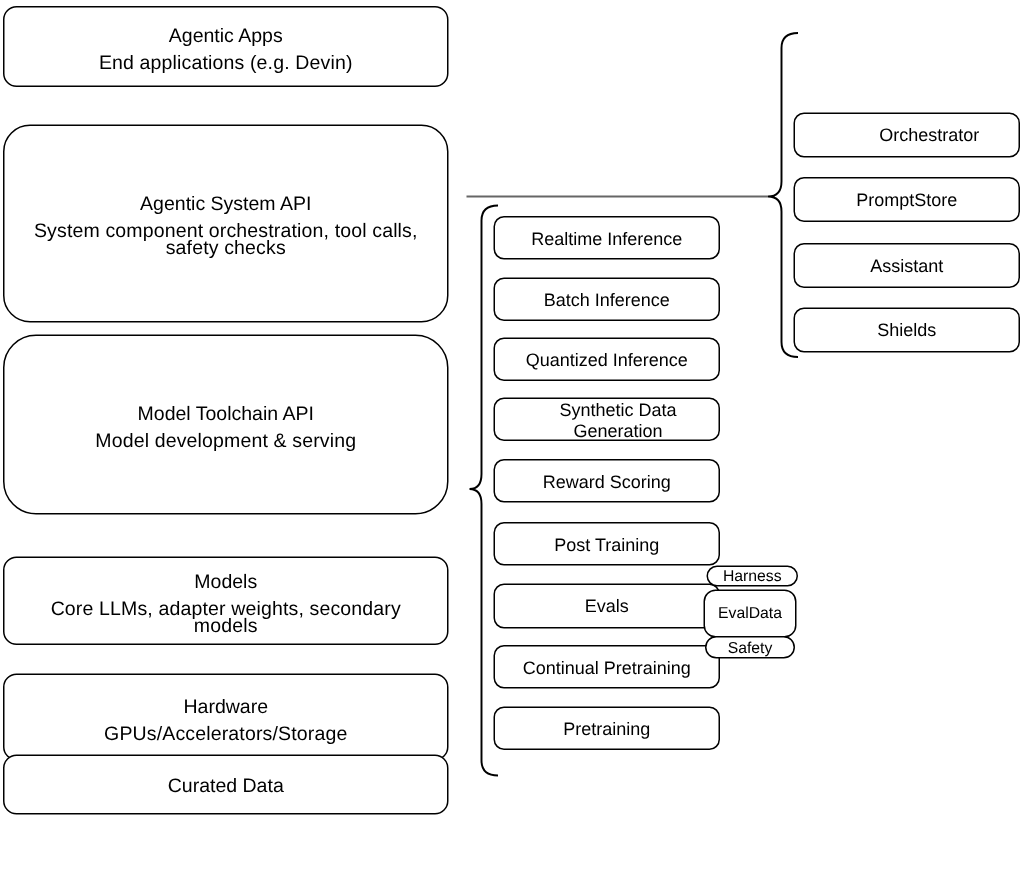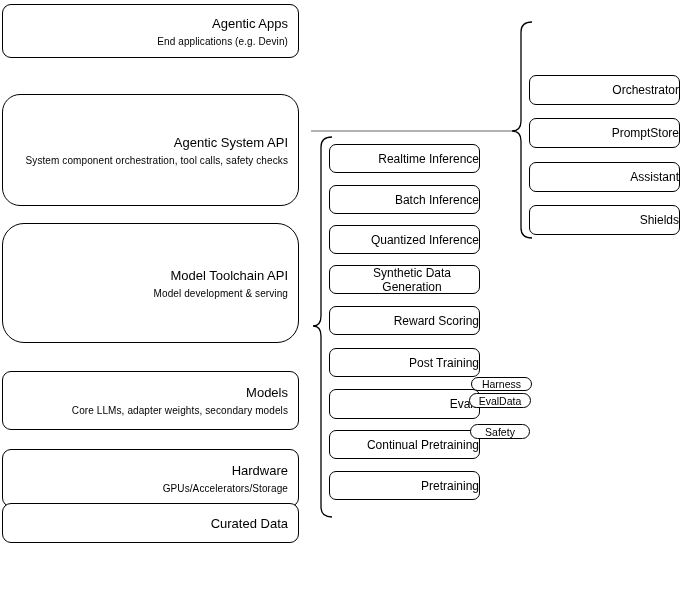--- a/index.html
+++ b/index.html
@@ -24,37 +24,37 @@
     height: 591px;
     pointer-events: none;
   }
   .node {
     position: absolute;
     box-sizing: border-box;
     background: #ffffff;
     border: 1px solid #000000;
     display: flex;
     flex-direction: column;
-    align-items: flex-end;
+    align-items: center;
     justify-content: center;
     text-align: center;
   }
   .big {
     left: 2px;
     width: 297px;
     border-radius: 9px;
     gap: 5px;
     padding: 2px 10px;
   }
   .big .title {
     font-size: 13px;
     line-height: 15px;
   }
   .big .subtitle {
-    font-size: 10px;
+    font-size: 13px;
     line-height: 11px;
     letter-spacing: 0.1px;
   }
   .small {
     width: 151px;
     height: 29px;
     border-radius: 7px;
     font-size: 12px;
     line-height: 14px;
   }
@@ -84,21 +84,21 @@
     <path d="M 311 131 L 512 131" fill="none" stroke="#666666" stroke-width="1.2"></path>
     <path d="M 532 22 Q 521 22 521 32 L 521 121 Q 521 131 512 131 Q 521 131 521 141 L 521 228 Q 521 238 532 238" fill="none" stroke="#000000" stroke-width="1.3"></path>
     <path d="M 332 137 Q 321 137 321 147 L 321 316 Q 321 326 313 326 Q 321 326 321 336 L 321 507 Q 321 517 332 517" fill="none" stroke="#000000" stroke-width="1.3"></path>
   </svg>
 
   <div class="node big" style="top:4px;height:54px;">
     <div class="title">Agentic Apps</div>
     <div class="subtitle">End applications (e.g. Devin)</div>
   </div>
 
-  <div class="node big" style="top:94px;height:112px;border-radius:18px;">
+  <div class="node big" style="top:83px;height:132px;border-radius:18px;">
     <div class="title">Agentic System API</div>
     <div class="subtitle">System component orchestration, tool calls, safety checks</div>
   </div>
 
   <div class="node big" style="top:223px;height:120px;border-radius:22px;">
     <div class="title">Model Toolchain API</div>
     <div class="subtitle">Model development &amp; serving</div>
   </div>
 
   <div class="node big" style="top:371px;height:59px;">
@@ -119,21 +119,21 @@
   <div class="node small mid" style="top:185px;">Batch Inference</div>
   <div class="node small mid" style="top:225px;">Quantized Inference</div>
   <div class="node small mid" style="top:265px;padding-left:15px;">Synthetic Data Generation</div>
   <div class="node small mid" style="top:306px;">Reward Scoring</div>
   <div class="node small mid" style="top:348px;">Post Training</div>
   <div class="node small mid" style="top:389px;height:30px;">Evals</div>
   <div class="node small mid" style="top:430px;">Continual Pretraining</div>
   <div class="node small mid" style="top:471px;">Pretraining</div>
 
   <div class="pill" style="left:471px;top:377px;width:61px;height:14px;">Harness</div>
-  <div class="pill" style="left:469px;top:393px;width:62px;height:15px;">EvalData</div>
+  <div class="pill" style="left:469px;top:393px;width:62px;height:32px;">EvalData</div>
   <div class="pill" style="left:470px;top:424px;width:60px;height:15px;">Safety</div>
 
   <div class="node small right" style="top:75px;padding-left:30px;">Orchestrator</div>
   <div class="node small right" style="top:118px;">PromptStore</div>
   <div class="node small right" style="top:162px;">Assistant</div>
   <div class="node small right" style="top:205px;">Shields</div>
 
 </div>
 
 </body></html>

